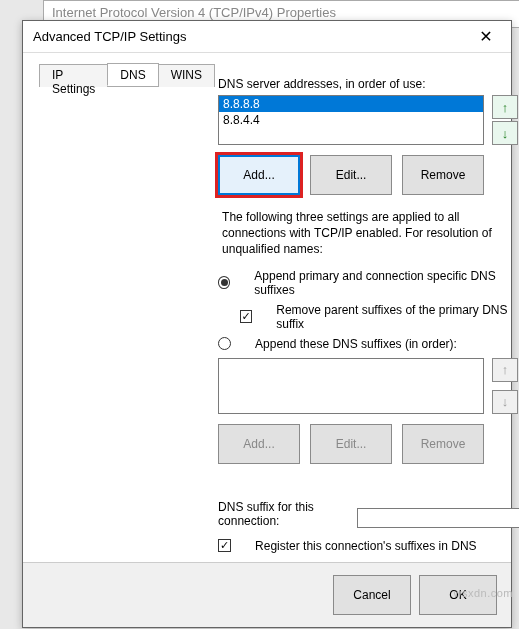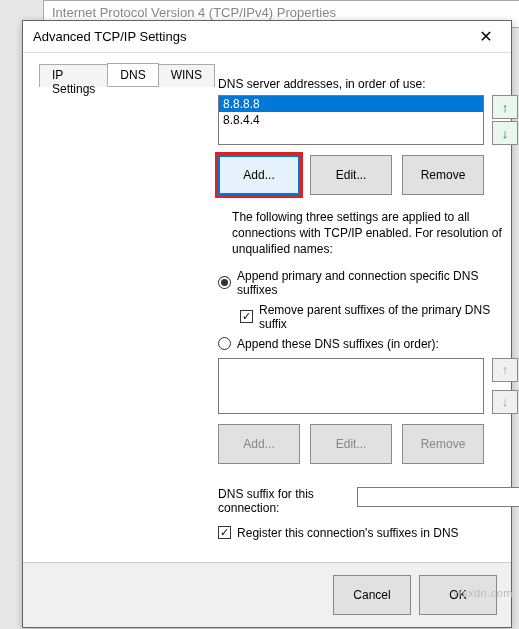--- a/index.html
+++ b/index.html
@@ -133,45 +133,45 @@
     cursor: default;
   }
   .btn.disabled { color: #888; }
   .btn.highlight {
     outline: 3px solid #d22;
     outline-offset: 0;
     border: 1px solid #0078d7;
     box-shadow: inset 0 0 0 1px #0078d7;
     background: #e5f1fb;
   }
-  .para { margin: 2px 0 8px 14px; line-height: 1.35; }
+  .para { margin: 2px 0 8px 4px; line-height: 1.35; }
   .radio-line, .check-line {
     display: flex;
     align-items: center;
-    gap: 6px;
+    gap: 24px;
     margin: 3px 0;
   }
   .radio {
     width: 13px; height: 13px; border: 1px solid #333; border-radius: 50%;
     display: flex; align-items: center; justify-content: center;
   }
   .radio .dot { width: 7px; height: 7px; background: #333; border-radius: 50%; }
   .check {
     width: 13px; height: 13px; border: 1px solid #333;
     display: flex; align-items: center; justify-content: center;
     font-size: 11px; line-height: 1;
   }
   .indent { margin-left: 22px; }
   .suffixbox {
     flex: 1;
     border: 1px solid #7a7a7a;
     height: 56px;
     background: #fff;
   }
-  .fieldrow { display: flex; align-items: flex-start; gap: 8px; margin: 11px 0 8px 0; }
+  .fieldrow { display: flex; align-items: flex-end; gap: 8px; margin: 24px 0 8px 0; }
   .textinput {
     border: 1px solid #7a7a7a;
     height: 20px;
     width: 200px;
     background: #fff;
   }
   .footer {
     border-top: 1px solid #ccc;
     padding: 12px 14px;
     display: flex;

